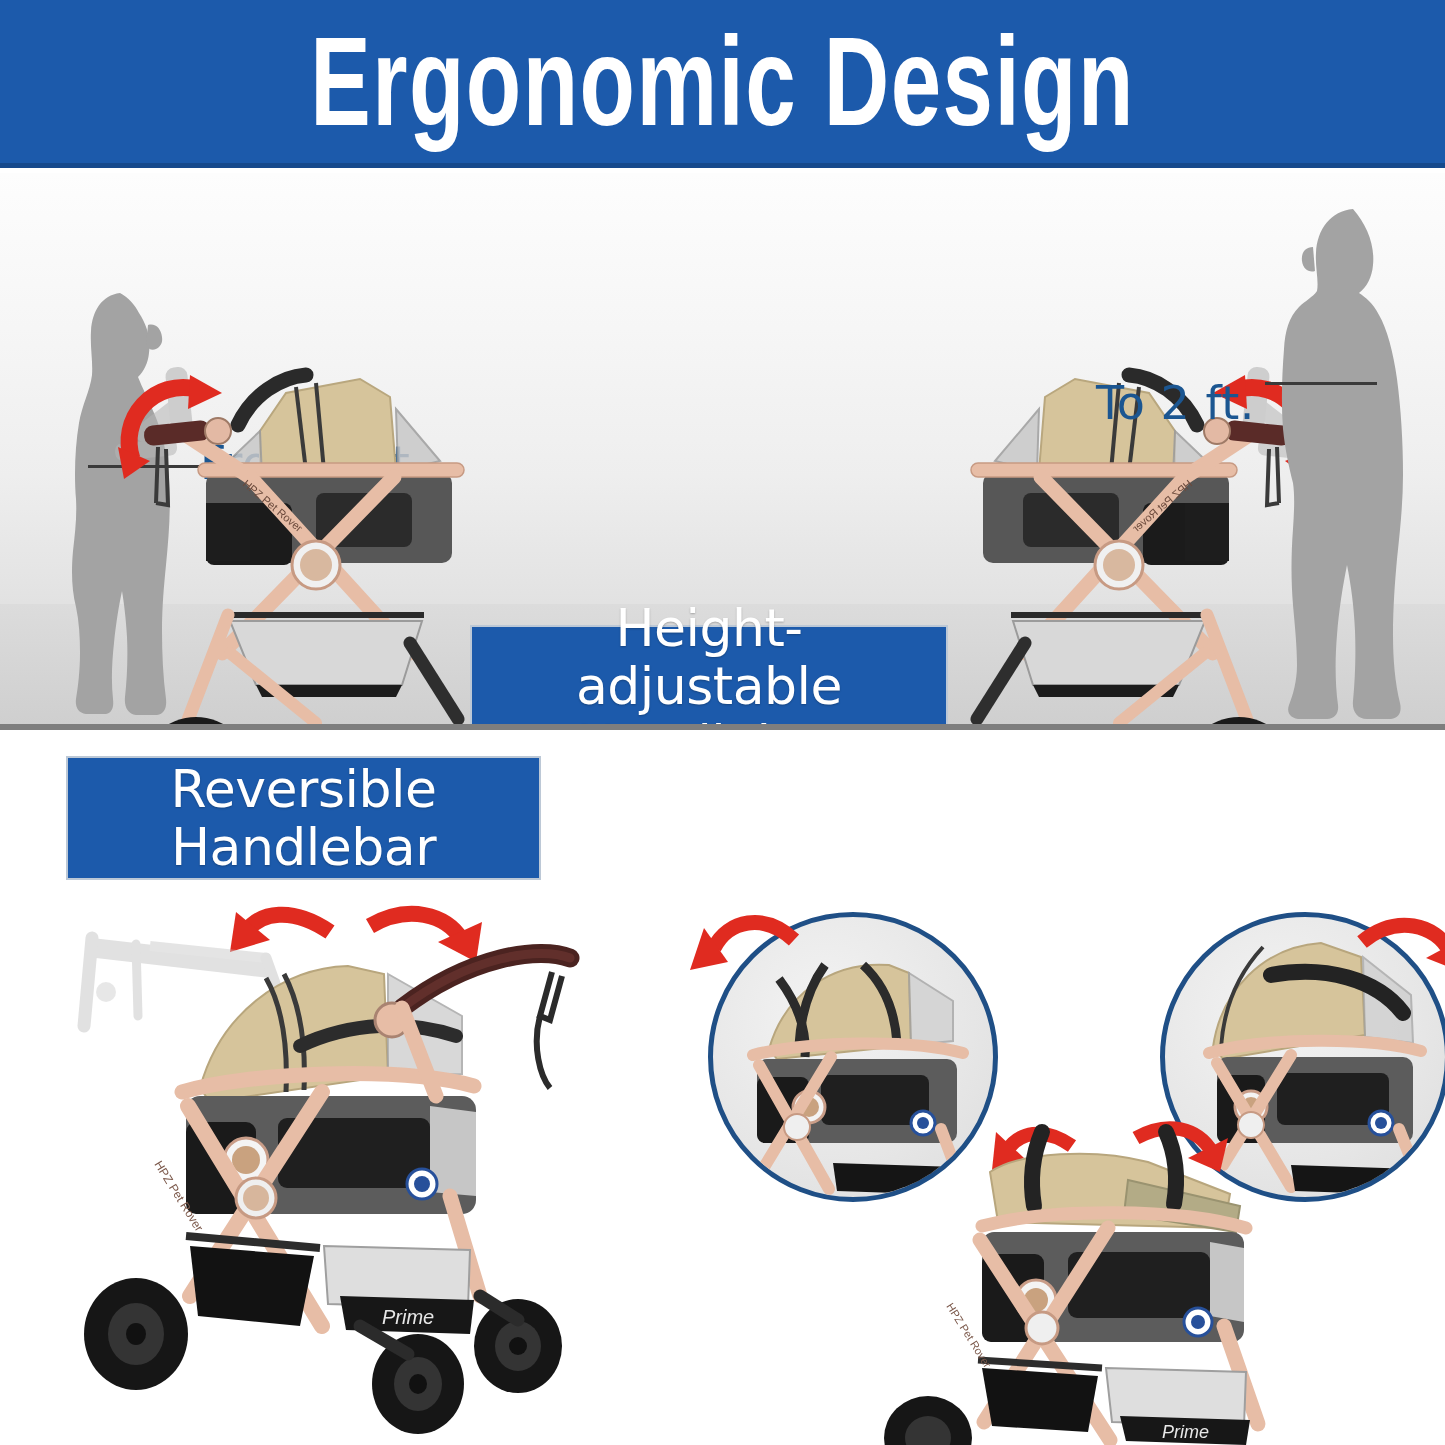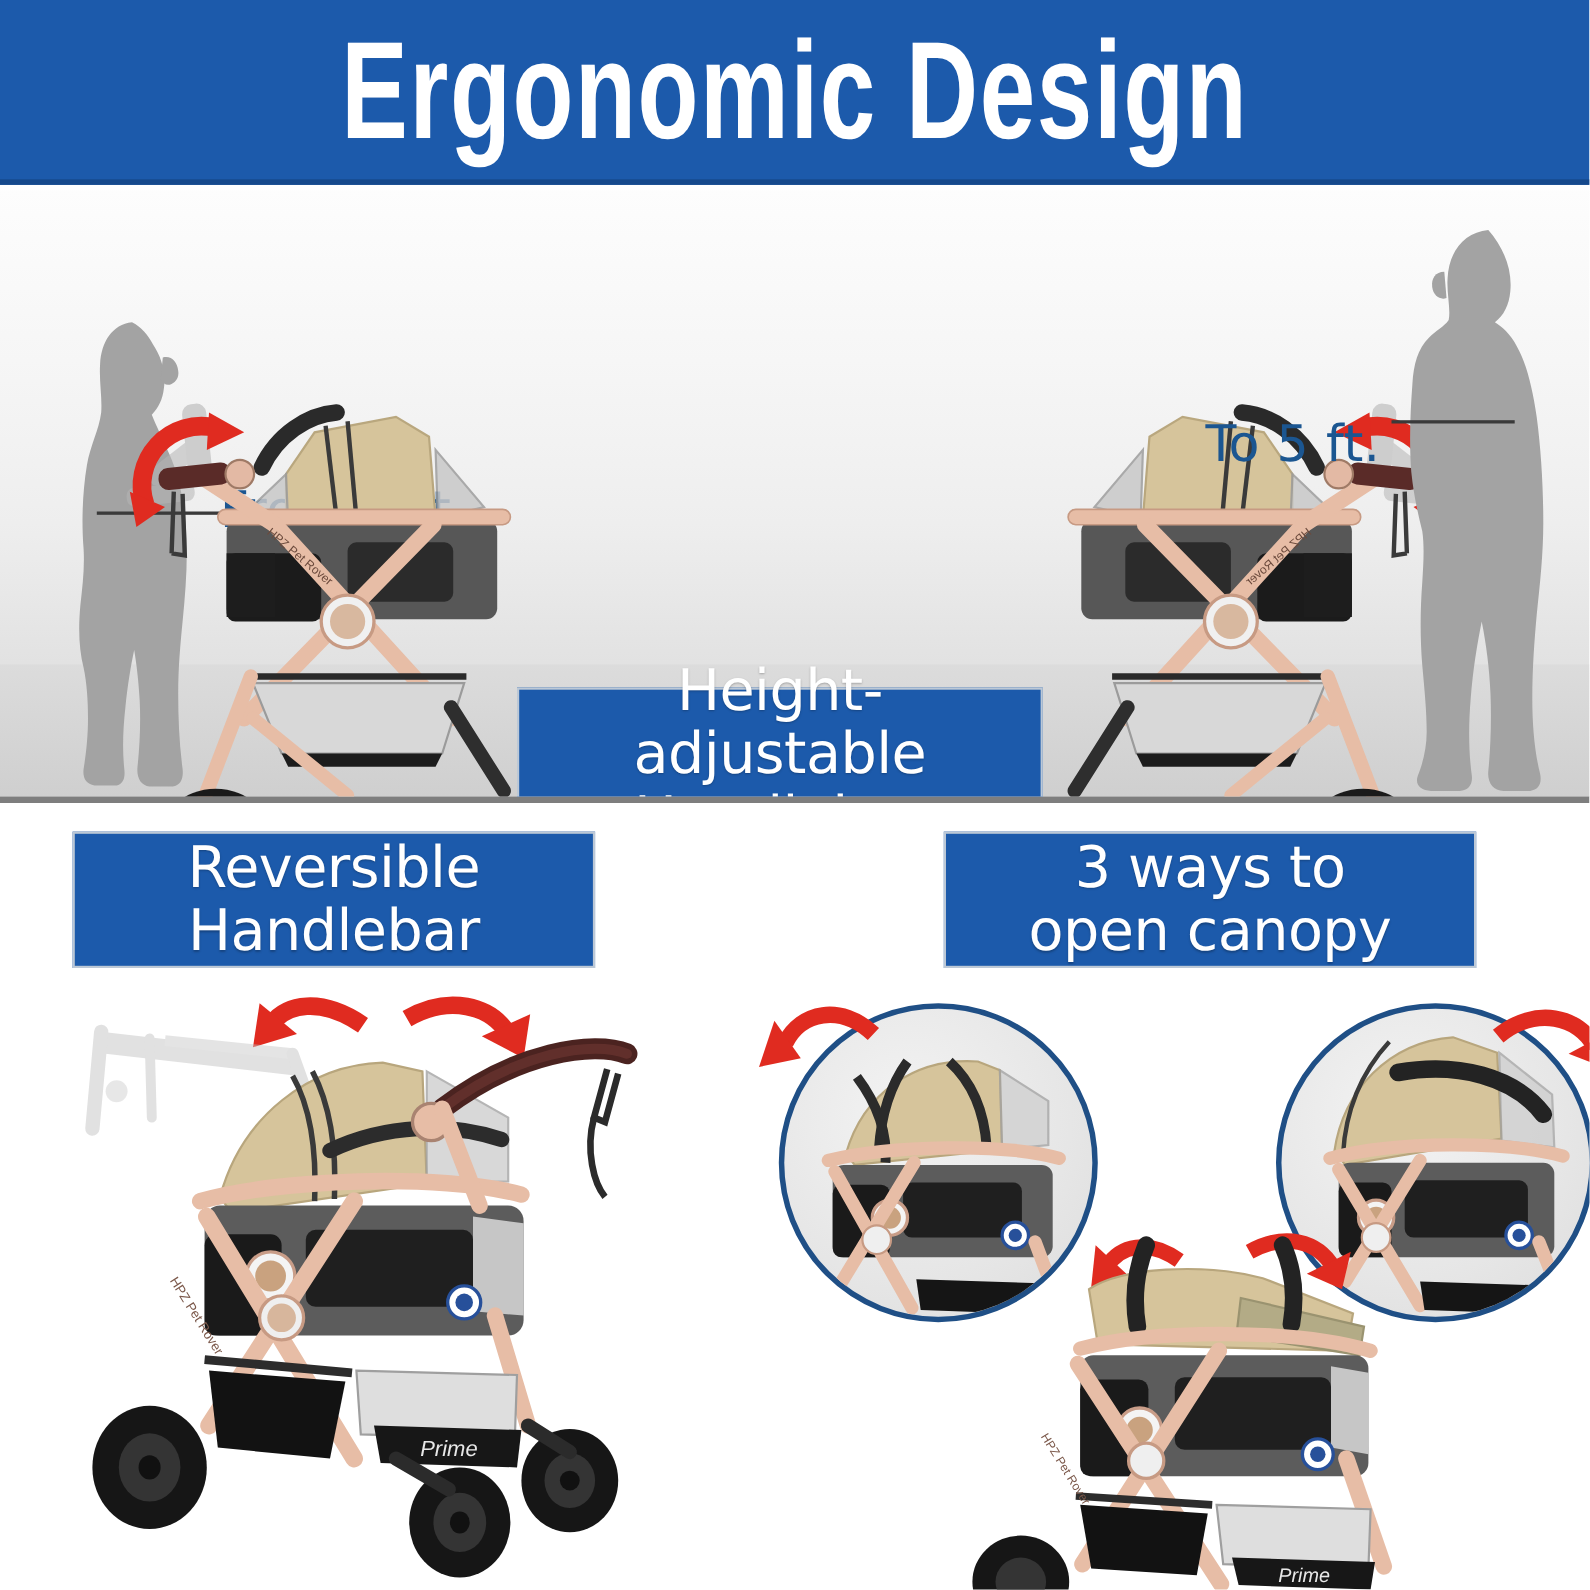--- a/index.html
+++ b/index.html
@@ -231,38 +231,32 @@
       C60 516 64 510 63 502 C60 480 60 456 62 432 C64 406 68 382 72 362
       C76 382 79 404 80 428 C81 452 80 478 78 498 C77 508 82 516 92 516
       L116 516 C124 515 127 509 125 500 C120 480 118 456 118 432
       C118 404 120 378 122 356 C125 328 128 300 128 272
       C128 240 126 206 122 176 C118 148 112 126 104 112 C98 100 90 94 84 90
       C92 84 97 74 98 62 C100 42 92 22 78 6 Z"></path>
     <path class="sil-fill" d="M38 44 C30 44 26 50 27 58 C28 66 34 70 40 68 Z"></path>
   </svg>
 
   <div class="measure-line" style="left:1265px; top:209px; width:112px;"></div>
-  <div class="measure-label" style="left:1096px; top:203px;">To 5 ft.</div>
+  <div class="measure-label" style="left:1096px; top:203px;">To 2 ft.</div>
 </div>
 
 <div class="bottom-section">
 
   <div class="feature-box" style="left:26px; top:20px; width:475px; height:124px;">
     <div class="feature-text">
       <span class="ln">Reversible</span>
       <span class="ln">Handlebar</span>
     </div>
   </div>
 
-  <div class="feature-box" style="left:818px; top:20px; width:484px; height:124px;">
-    <div class="feature-text">
-      <span class="ln">3 ways to</span>
-      <span class="ln">open canopy</span>
-    </div>
-  </div>
 
   <svg style="position:absolute; left:30px; top:160px;" width="520" height="545" viewBox="0 0 520 545">
 
     <g>
       <path d="M260 36 C222 10 190 16 176 36" stroke="#e02b20" stroke-width="16" fill="none" stroke-linecap="butt"></path>
       <polygon points="166,16 200,44 160,56" fill="#e02b20"></polygon>
       <path d="M300 30 C338 8 376 18 392 44" stroke="#e02b20" stroke-width="16" fill="none" stroke-linecap="butt"></path>
       <polygon points="412,26 406,66 368,46" fill="#e02b20"></polygon>
     </g>
 

